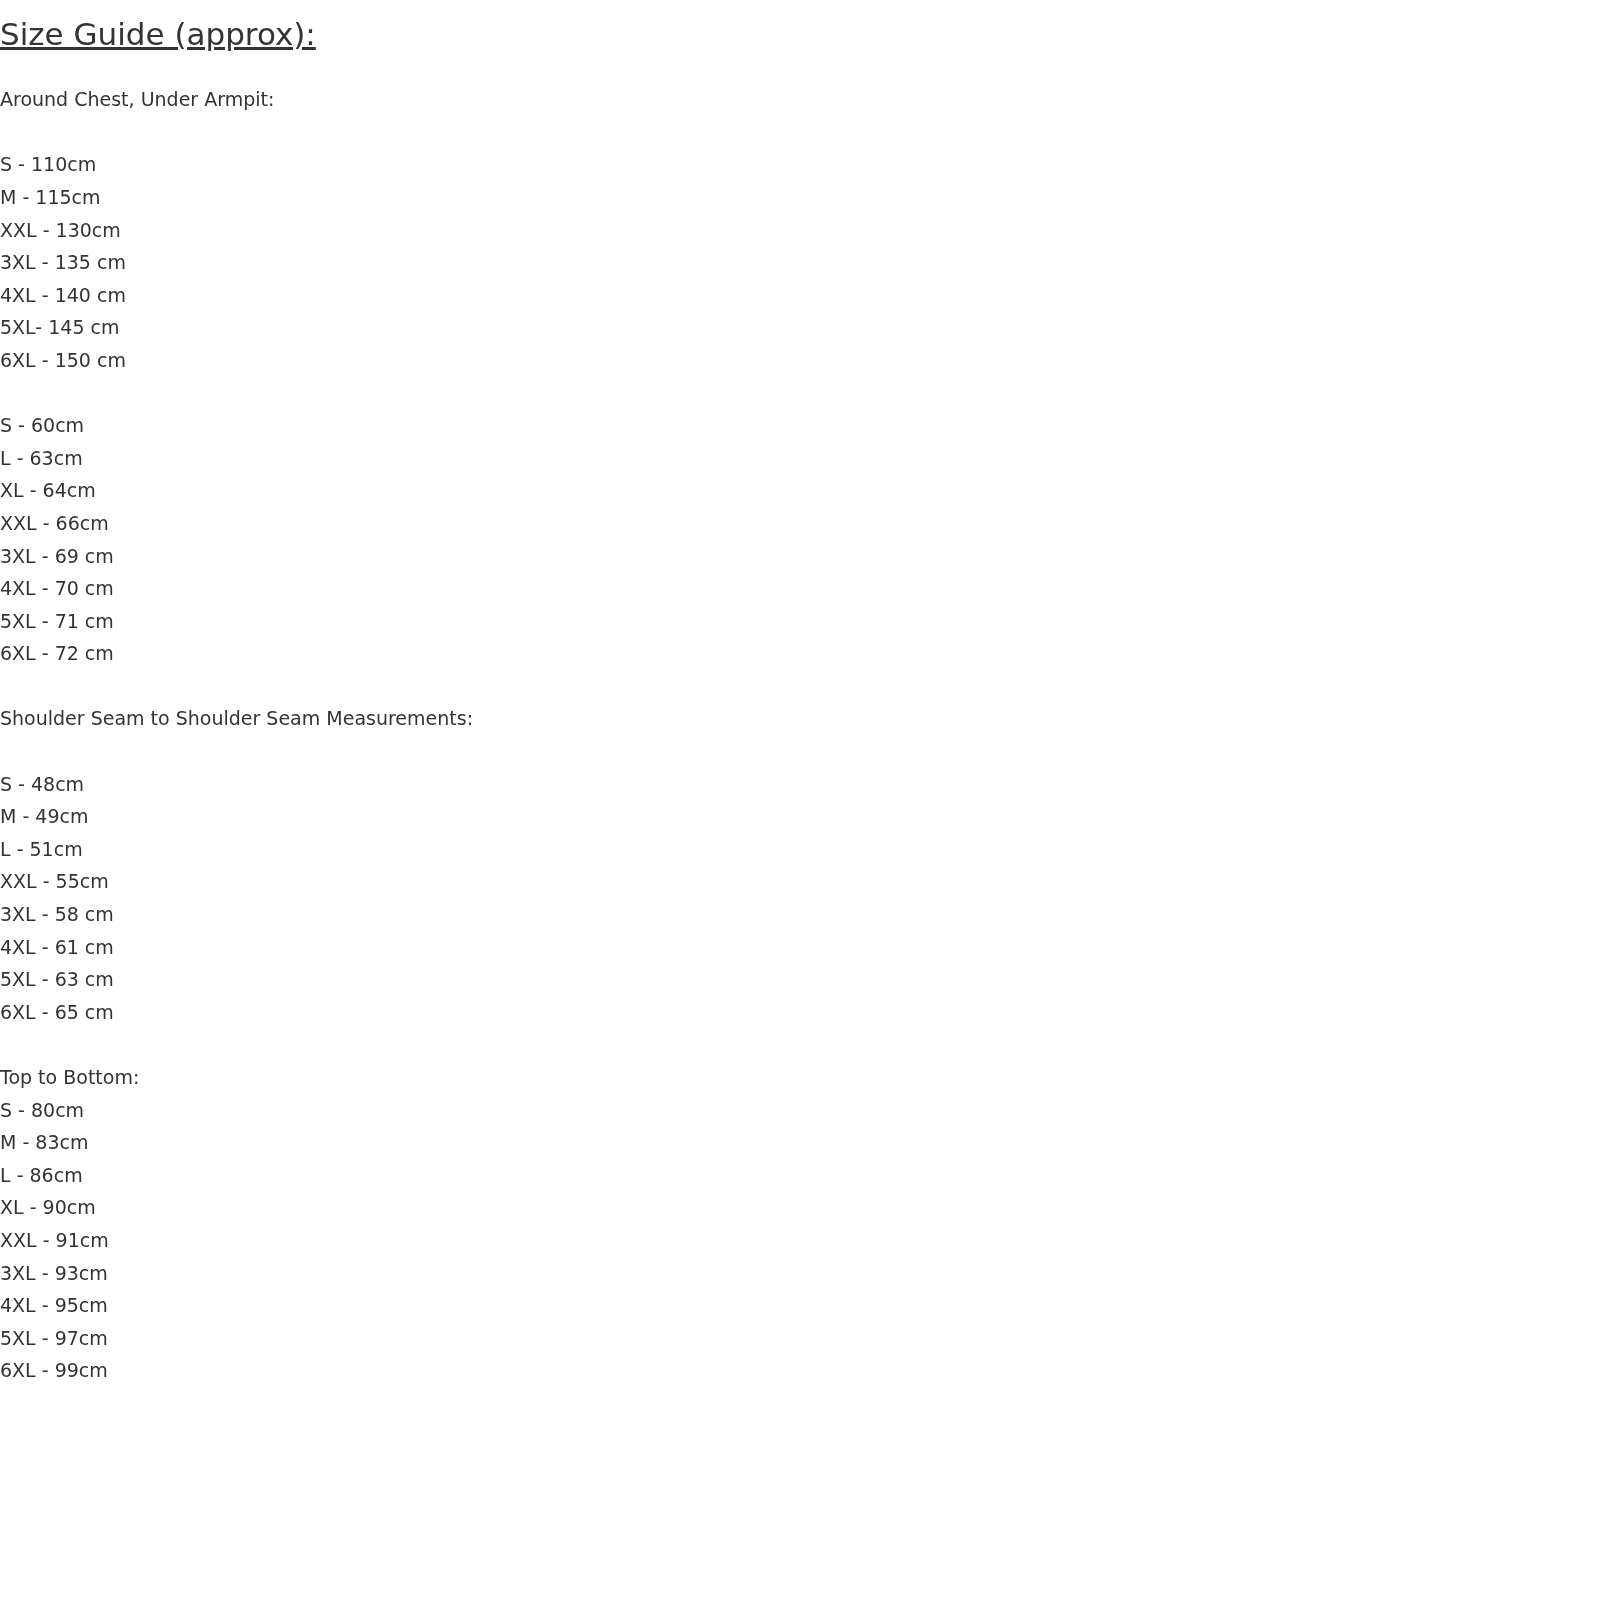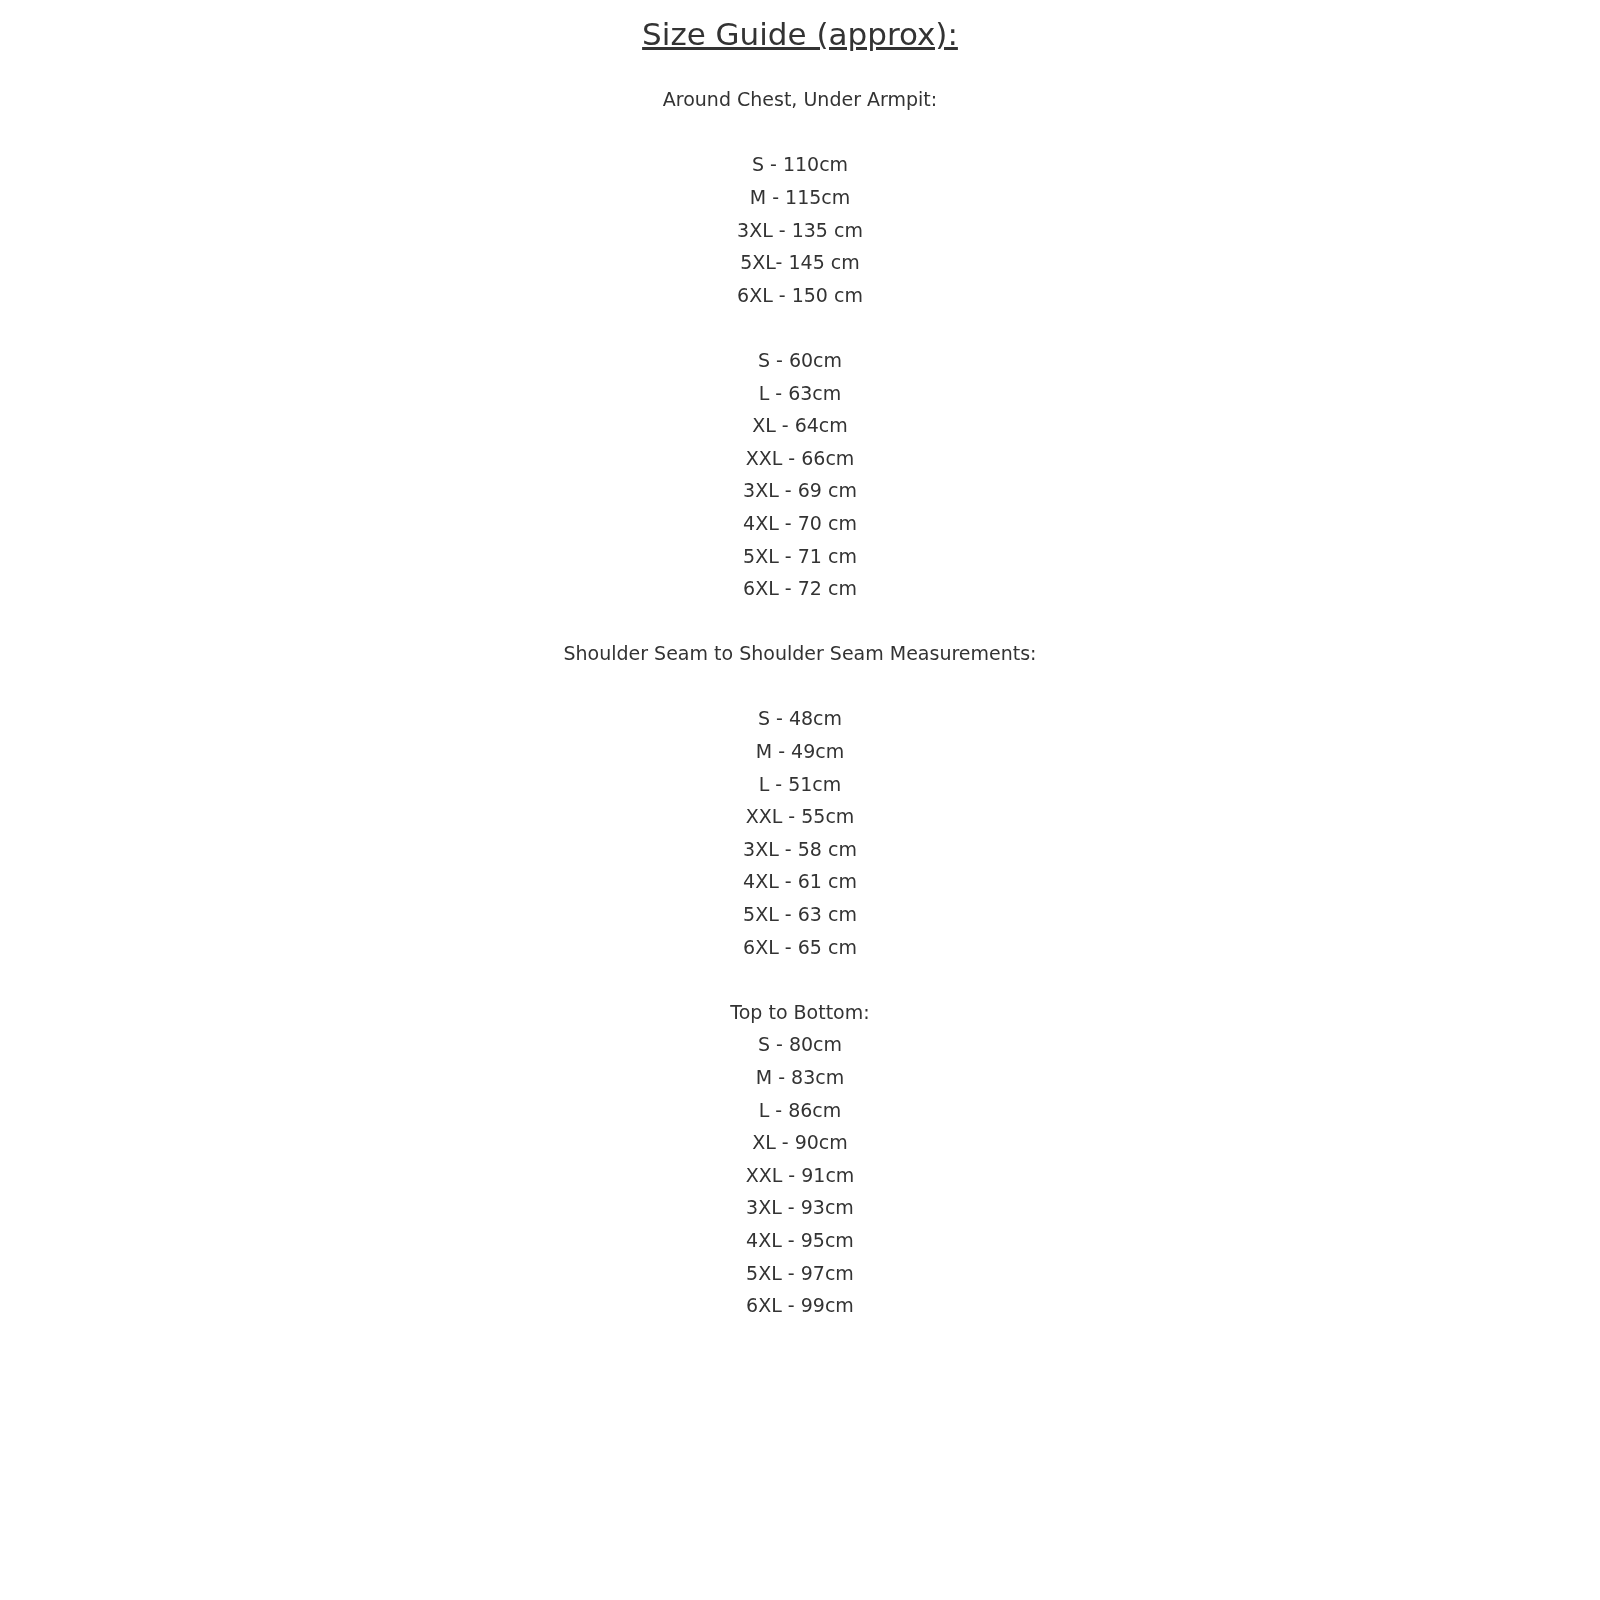--- a/index.html
+++ b/index.html
@@ -10,21 +10,21 @@
   body {
     width: 1600px;
     height: 1600px;
     overflow: hidden;
     font-family: "DejaVu Sans", "Liberation Sans", sans-serif;
     color: #333333;
   }
   .page {
     width: 1600px;
     padding-top: 18px;
-    text-align: center;
+    text-align: left;
   }
   .line {
     font-size: 19px;
     line-height: 32.6px;
     white-space: pre;
   }
   .title {
     font-size: 31px;
     text-decoration: underline;
   }
@@ -38,21 +38,23 @@
 <main class="page">
 
   <div class="line title">Size Guide (approx):</div>
   <div class="blank"></div>
 
   <section>
     <div class="line">Around Chest, Under Armpit:</div>
     <div class="blank"></div>
     <div class="line">S - 110cm</div>
     <div class="line">M - 115cm</div>
+    <div class="line">XXL - 130cm</div>
     <div class="line">3XL - 135 cm</div>
+    <div class="line">4XL - 140 cm</div>
     <div class="line">5XL- 145 cm</div>
     <div class="line">6XL - 150 cm</div>
   </section>
 
   <div class="blank"></div>
 
   <section>
     <div class="line">S - 60cm</div>
     <div class="line">L - 63cm</div>
     <div class="line">XL - 64cm</div>

